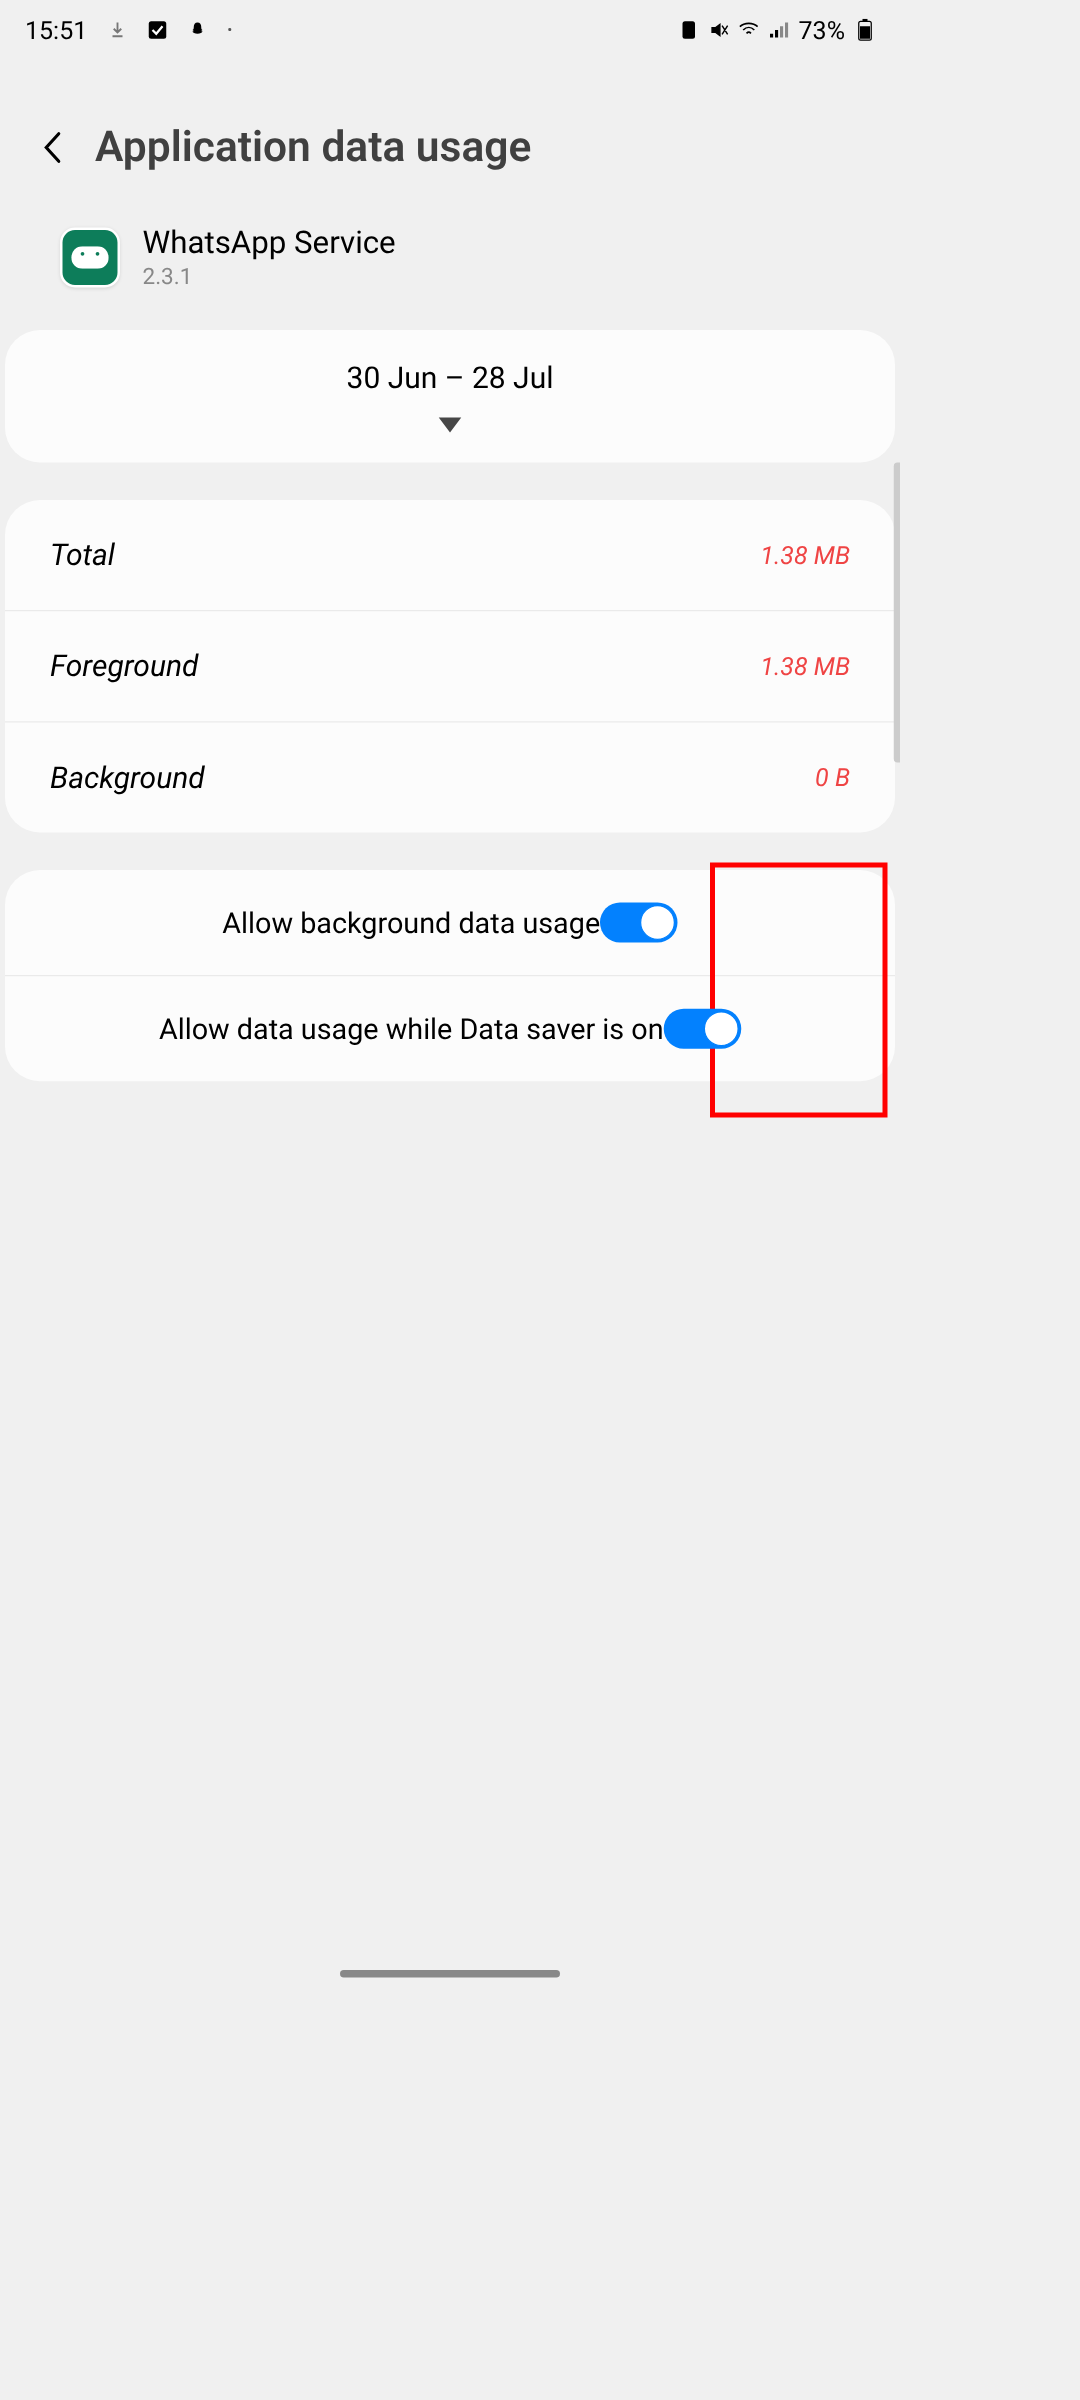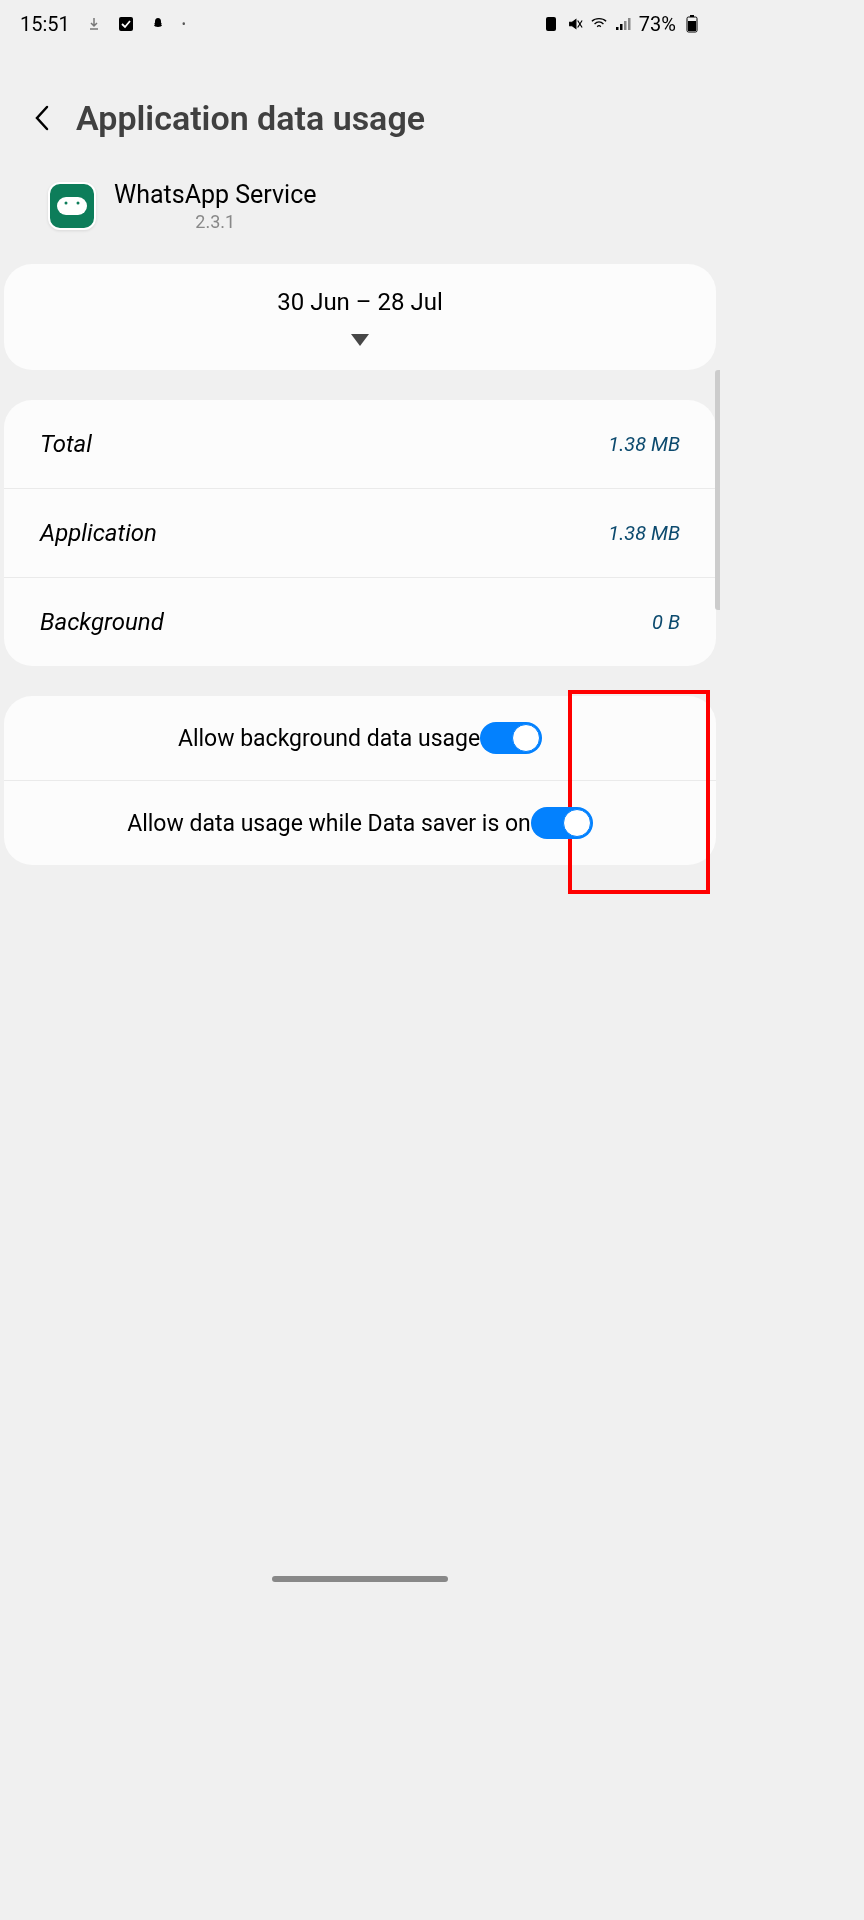--- a/index.html
+++ b/index.html
@@ -72,21 +72,20 @@
       border-radius: 12px;
       display: flex;
       align-items: center;
       justify-content: center;
       border: 2px solid #fff;
       box-shadow: 0 1px 3px rgba(0,0,0,0.1);
     }
     .app-details {
       display: flex;
       flex-direction: column;
-      align-items: center;
     }
     .app-name {
       font-size: 25px;
       color: #000;
     }
     .app-version {
       font-size: 18px;
       color: #888;
       margin-top: 2px;
     }
@@ -126,21 +125,21 @@
     }
     .usage-row:last-child {
       border-bottom: none;
     }
     .usage-label {
       font-size: 24px;
       color: #000;
     }
     .usage-value {
       font-size: 20px;
-      color: #0c4a6e;
+      color: #ef4444;
     }
     .toggle-card {
       margin-top: 30px;
       position: relative;
     }
     .toggle-row {
       display: flex;
       justify-content: center;
       align-items: center;
       padding: 26px 36px;
@@ -288,21 +287,21 @@
     <span class="triangle-down"></span>
   </div>
 </div>
 
 <div class="card usage-card">
   <div class="usage-row">
     <span class="usage-label">Total</span>
     <span class="usage-value">1.38 MB</span>
   </div>
   <div class="usage-row">
-    <span class="usage-label">Application</span>
+    <span class="usage-label">Foreground</span>
     <span class="usage-value">1.38 MB</span>
   </div>
   <div class="usage-row">
     <span class="usage-label">Background</span>
     <span class="usage-value">0 B</span>
   </div>
 </div>
 
 <div class="card toggle-card">
   <div class="highlight-box"></div>

